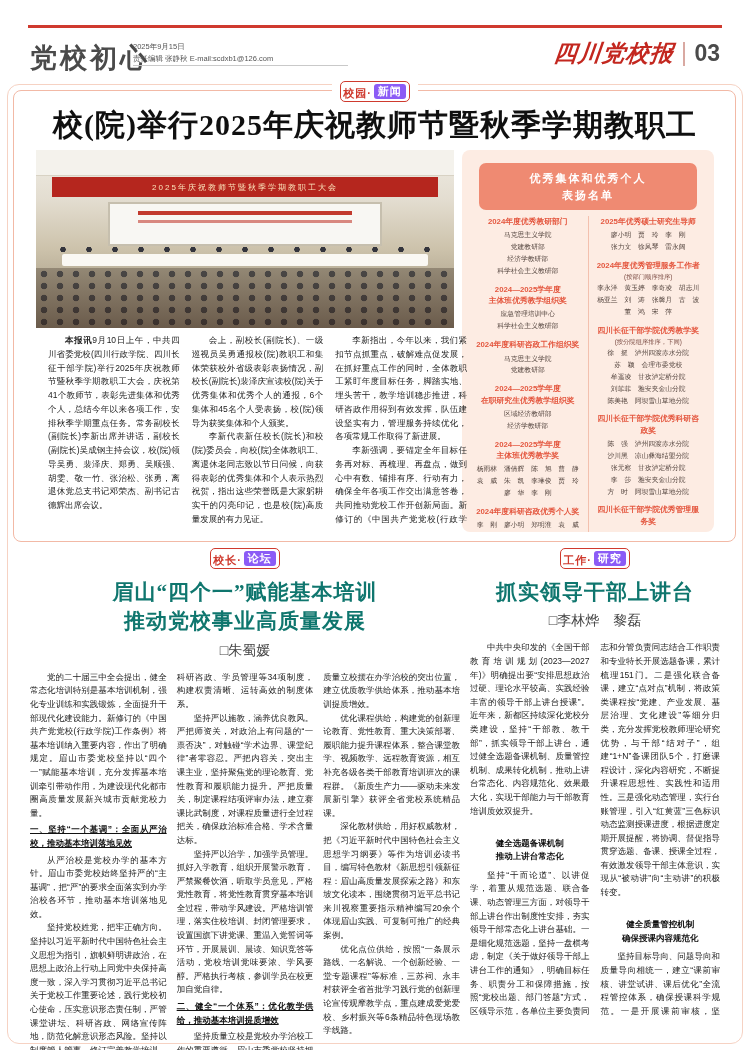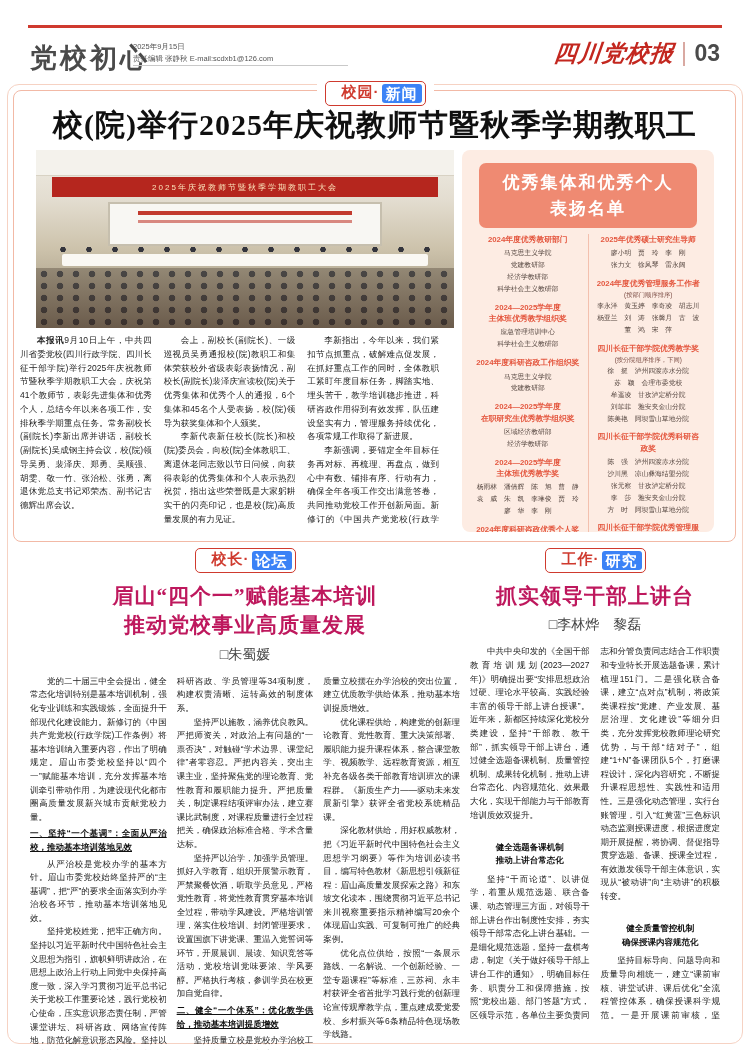--- a/index.html
+++ b/index.html
@@ -13,23 +13,23 @@
   .section-name{position:absolute;left:30px;top:40px;font-size:27px;font-weight:bold;color:#4a4a4a;letter-spacing:3px;}
   .pub-info{position:absolute;left:133px;top:41px;width:215px;font-size:7.5px;color:#555;line-height:1.6;border-bottom:1px solid #c9c9c9;}
   .brand-wrap{position:absolute;right:30px;top:38px;display:flex;align-items:center;gap:9px;}
   .brand{font-family:"Liberation Serif","DejaVu Serif",serif;font-style:italic;font-weight:bold;font-size:23px;color:#c3271f;transform:skewX(-6deg);letter-spacing:1px;}
   .brand-sep{width:2px;height:24px;background:#d9a9a2;}
   .page-no{font-size:23px;color:#4a4a4a;font-weight:bold;}
   
   .outer-frame{position:absolute;left:7px;right:7px;top:84px;bottom:6px;border:1.5px solid #f6d2c3;border-radius:12px;pointer-events:none;}
   .news-frame{position:absolute;left:13px;top:90px;width:721px;height:450px;border:1.5px solid #f2b9a6;border-radius:8px;background:#fff;}
   
-  .badge{display:inline-flex;align-items:flex-start;border:1.5px solid #cf3a2e;border-radius:5px;background:#fff;padding:2px 3px 2px 16px;font-size:15px;font-weight:bold;line-height:1;}
+  .badge{display:inline-flex;align-items:flex-end;border:1.5px solid #cf3a2e;border-radius:5px;background:#fff;padding:2px 3px 2px 2px;font-size:11px;font-weight:bold;line-height:1;}
   .badge .b-left{color:#cf3a2e;letter-spacing:1px;}
-  .badge .b-right{background:#3b82f6;color:#fff;border-radius:3px;padding:2px 4px;margin-left:2px;letter-spacing:1px;}
+  .badge .b-right{background:#8b5cf6;color:#fff;border-radius:3px;padding:2px 4px;margin-left:2px;letter-spacing:1px;}
   .badge-center{position:absolute;left:0;right:0;text-align:center;}
   .badge-pad{background:#fff;padding:0 8px;display:inline-block;}
   
   .news-headline{position:absolute;left:40px;right:40px;top:105px;text-align:center;
     font-family:"Liberation Serif","DejaVu Serif",serif;font-size:30px;font-weight:bold;color:#101010;letter-spacing:1px;}
   
   .photo{position:absolute;left:36px;top:150px;width:418px;height:178px;overflow:hidden;
     background:linear-gradient(180deg,#efece4 0%,#e3ddd0 28%,#cdc3ac 55%,#948871 100%);}
   .ph-ceiling{position:absolute;left:0;right:0;top:0;height:25px;background:#f4f2ec;border-bottom:1px solid #d8d2c4;}
   .ph-banner{position:absolute;left:16px;right:16px;top:27px;height:20px;background:#b5261e;color:#fbe3b9;
@@ -41,42 +41,42 @@
     background-image:radial-gradient(circle,#33343c 0 2.5px,transparent 3px);background-size:26px 9px;background-position:center;}
   .ph-table{position:absolute;left:26px;right:26px;top:104px;height:12px;background:#faf8f3;border-radius:2px;}
   .ph-audience{position:absolute;left:0;right:0;top:118px;bottom:0;
     background-color:#857a69;
     background-image:linear-gradient(180deg,rgba(190,178,152,.25),rgba(80,60,45,.5)),
       radial-gradient(circle,#23242b 0 3px,transparent 3.6px);
     background-size:auto,16px 12px;}
   
   .awards{position:absolute;left:462px;top:150px;width:252px;height:382px;background:#fdece3;border-radius:8px;overflow:hidden;}
   .awards-header{margin:13px 17px 6px;background:#ef8a72;color:#fff;border-radius:7px;text-align:center;
-    font-size:17px;font-weight:bold;line-height:1.5;padding:7px 0;letter-spacing:2px;}
+    font-size:11px;font-weight:bold;line-height:1.5;padding:7px 0;letter-spacing:2px;}
   .awards-cols{display:flex;padding:0 6px;}
   .awards-col{flex:1;padding:0 7px;}
   .awards-col + .awards-col{border-left:1px solid #f3c0ae;}
   .award-group{margin-bottom:7px;}
   .award-title{color:#e4573f;font-weight:bold;font-size:7.8px;text-align:center;line-height:1.45;white-space:pre-line;margin-bottom:2px;}
   .award-note{color:#7a4a42;font-size:6.3px;text-align:center;line-height:1.4;white-space:pre-line;}
   .award-lines{color:#54453f;font-size:6.8px;text-align:center;line-height:1.75;white-space:pre-line;}
   
-  .news-body{position:absolute;left:20px;top:334px;width:419px;height:200px;column-count:3;column-gap:12px;
+  .news-body{position:absolute;left:48px;top:334px;width:419px;height:200px;column-count:3;column-gap:12px;
     font-size:8.5px;line-height:1.62;text-align:justify;color:#222;overflow:hidden;}
   .blk{text-indent:2em;margin:0;}
   .blk-lead{font-weight:bold;}
   .blk-h{font-weight:bold;text-indent:0;margin:3px 0;color:#111;text-decoration:underline;}
   .blk-hc{font-weight:bold;text-indent:0;text-align:center;white-space:pre-line;margin:5px 0;color:#111;}
   
   .bottom-sec{position:absolute;top:548px;}
   .sec-left{left:30px;width:430px;}
   .sec-right{left:470px;width:250px;}
   .sec-badge-row{text-align:center;}
   .sec-headline{margin-top:9px;text-align:center;font-family:"Liberation Serif","DejaVu Serif",serif;
-    font-size:21px;font-weight:bold;color:#be185d;line-height:1.4;letter-spacing:1px;}
+    font-size:21px;font-weight:bold;color:#0f766e;line-height:1.4;letter-spacing:1px;}
   .sec-byline{margin-top:5px;text-align:center;font-size:14px;color:#444;}
   .sec-body{margin-top:11px;text-align:justify;font-size:8.5px;line-height:1.6;color:#222;overflow:hidden;}
   .sec-left .sec-body{height:392px;column-count:3;column-gap:10px;}
   .sec-right .sec-body{height:388px;column-count:2;column-gap:11px;}
 </style>
 </head>
 <body>
 
 <div class="top-rule"></div>
 <div class="section-name">党校初心</div>

